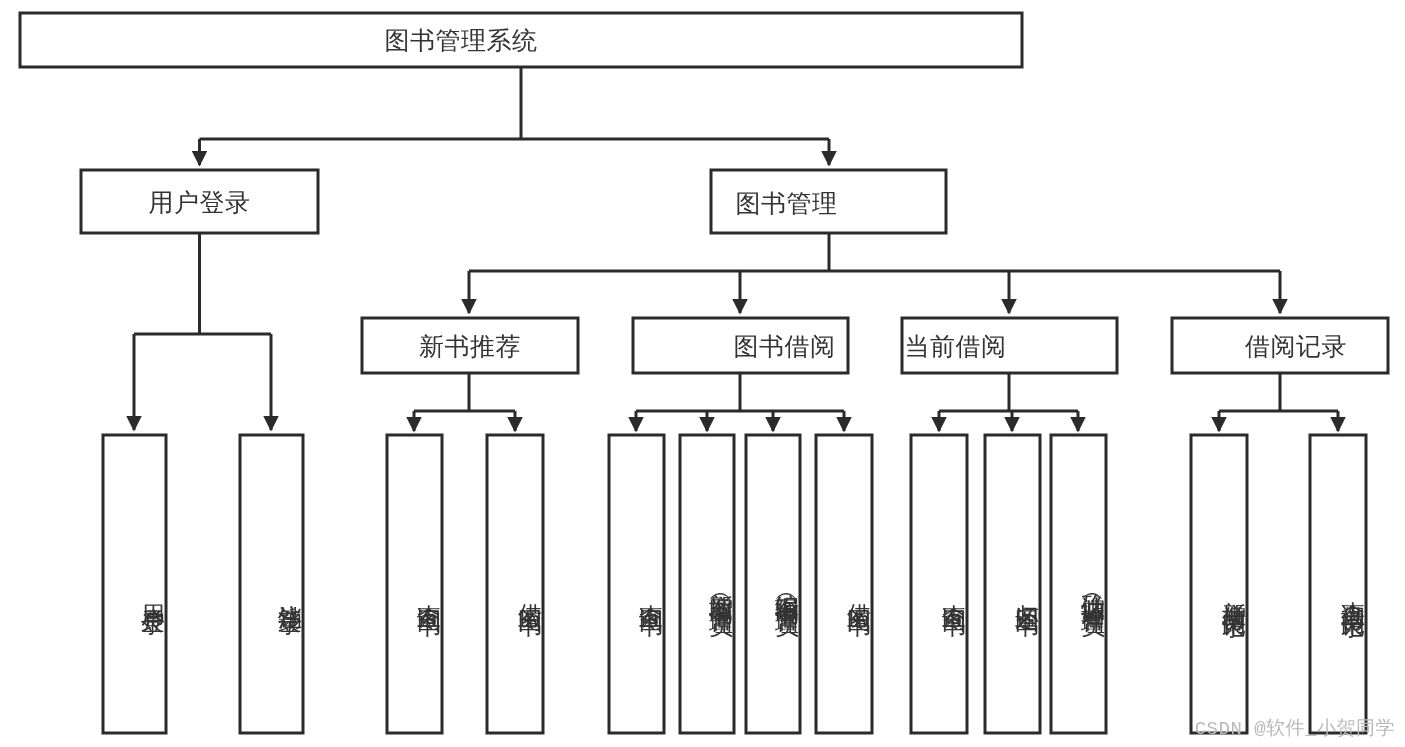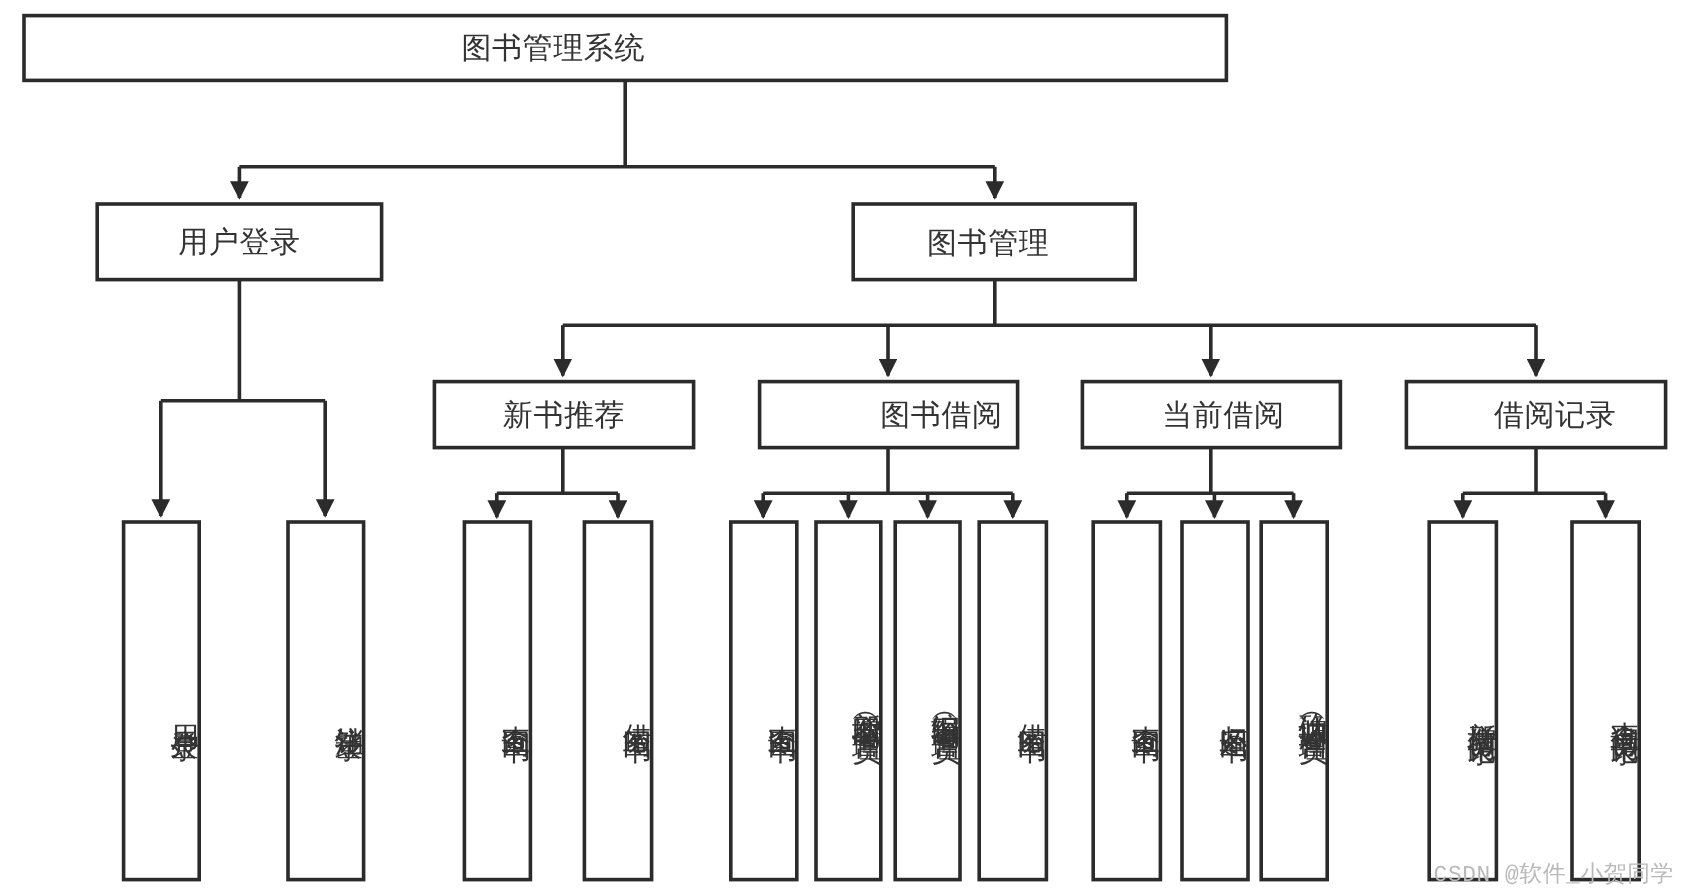--- a/index.html
+++ b/index.html
@@ -149,25 +149,25 @@
 
     <path class="connector" d="M 1280 373 L 1280 411"></path>
     <path class="connector" d="M 1219 411 L 1338 411"></path>
     <path class="connector" d="M 1219 411 L 1219 431" marker-end="url(#arrow)"></path>
     <path class="connector" d="M 1338 411 L 1338 431" marker-end="url(#arrow)"></path>
   </svg>
 
   <div class="node-label" style="left:20px; top:13px; width:882px; height:54px;">图书管理系统</div>
 
   <div class="node-label" style="left:81px; top:170px; width:237px; height:63px;">用户登录</div>
-  <div class="node-label" style="left:706px; top:170px; width:235px; height:66px;">图书管理</div>
+  <div class="node-label" style="left:669px; top:170px; width:235px; height:66px;">图书管理</div>
 
   <div class="node-label" style="left:362px; top:326px; width:216px; height:40px;">新书推荐</div>
   <div class="node-label" style="left:633px; top:318px; width:215px; height:55px;margin-left:44px;">图书借阅</div>
-  <div class="node-label" style="left:930px; top:318px; width:179px; height:55px;">当前借阅</div>
+  <div class="node-label" style="left:866px; top:318px; width:179px; height:55px;">当前借阅</div>
   <div class="node-label" style="left:1172px; top:318px; width:248px; height:55px;text-align:right;">借阅记录</div>
 
   <div class="node-label vertical" style="left:103px; top:435px; width:63px; height:298px;">用户登录</div>
   <div class="node-label vertical" style="left:240px; top:435px; width:63px; height:298px;">注销登录</div>
   <div class="node-label vertical" style="left:387px; top:435px; width:55px; height:298px;">查询图书</div>
   <div class="node-label vertical" style="left:487px; top:435px; width:56px; height:298px;">借阅图书</div>
   <div class="node-label vertical" style="left:609px; top:435px; width:55px; height:298px;">查询图书</div>
   <div class="node-label vertical" style="left:680px; top:435px; width:54px; height:298px; padding-top:6px;">新增图书（管理员）</div>
   <div class="node-label vertical" style="left:746px; top:435px; width:54px; height:298px; padding-top:6px;">编辑图书（管理员）</div>
   <div class="node-label vertical" style="left:816px; top:435px; width:56px; height:298px;">借阅图书</div>

